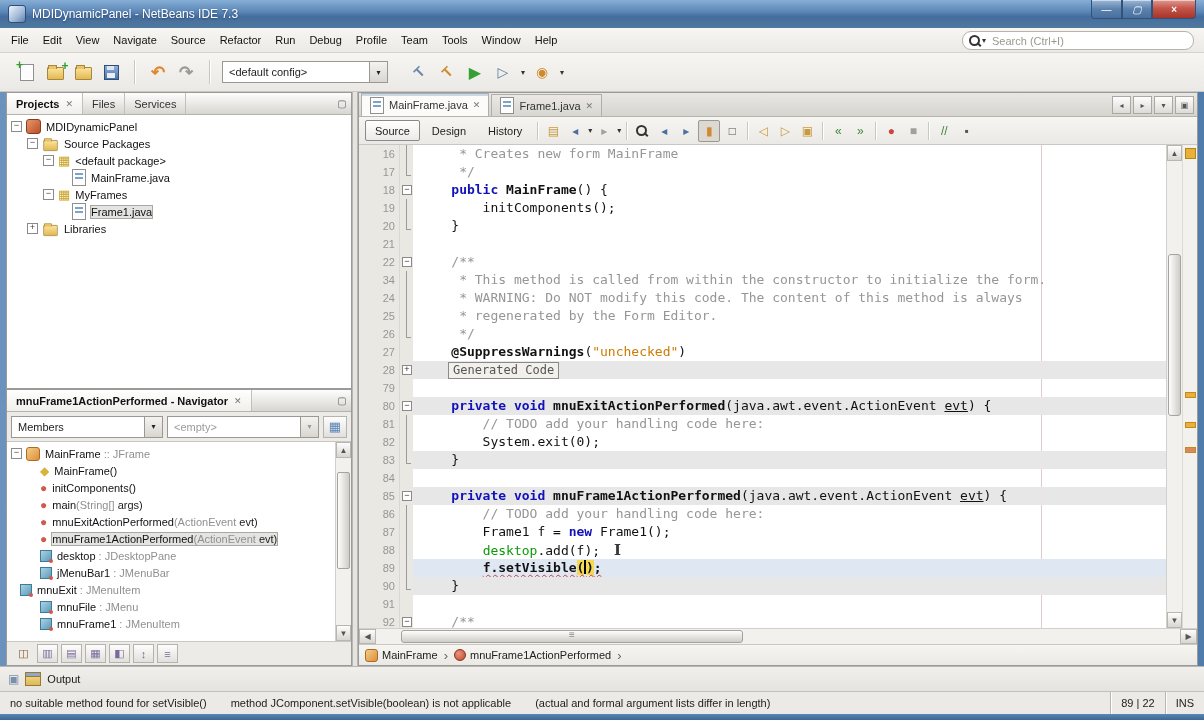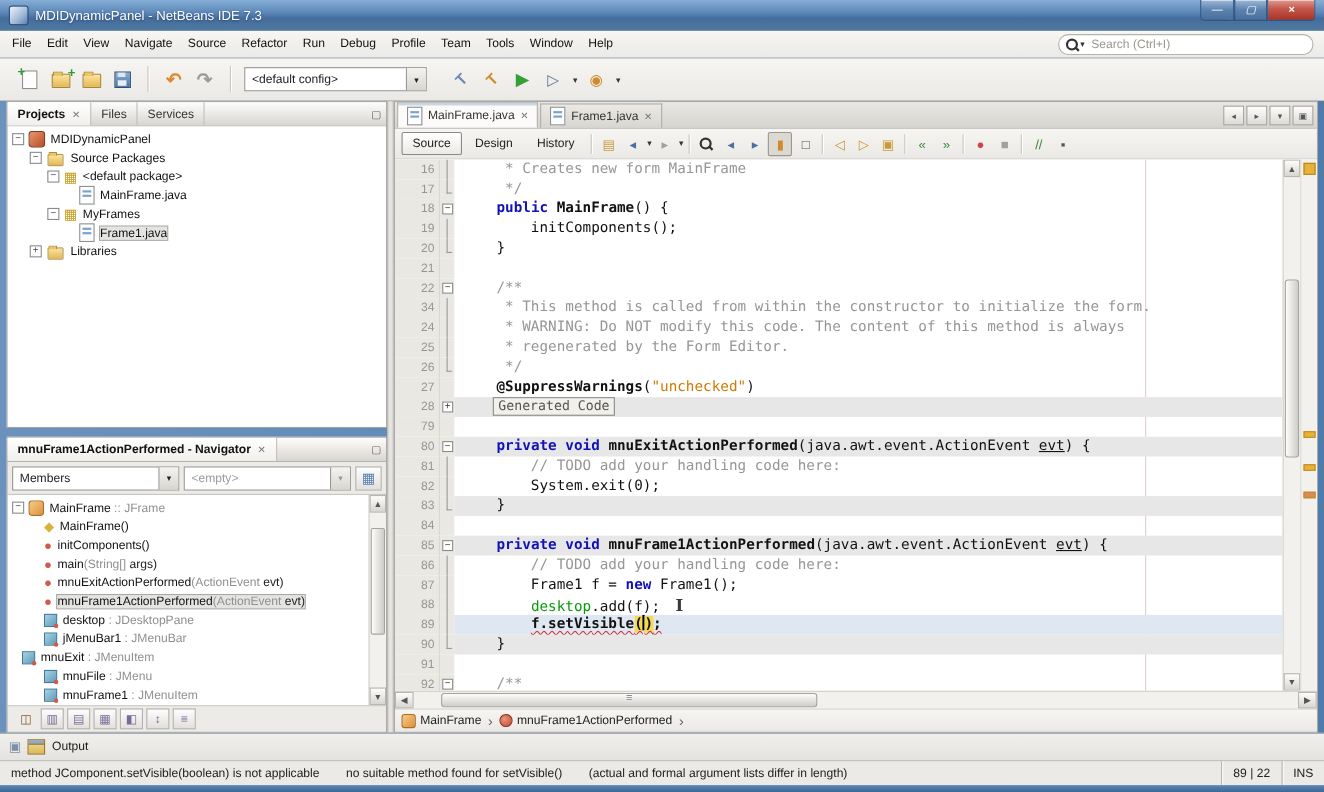--- a/index.html
+++ b/index.html
@@ -50,21 +50,21 @@
   .leftcol{width:346px;display:flex;flex-direction:column;flex:0 0 auto;min-height:0}
   .vsplit{width:4px;background:#e6e4e0;border-left:1px solid #b8b6b1;border-right:1px solid #b8b6b1;flex:0 0 auto}
   .panel{display:flex;flex-direction:column;border:1px solid #9a9a9a;background:#fff;min-height:0}
   .phead{height:21px;background:linear-gradient(#fdfdfc,#d8d6d1);border-bottom:1px solid #b5b3ae;display:flex;align-items:stretch;flex:0 0 auto}
   .ptab{display:flex;align-items:center;padding:0 9px;border-right:1px solid #c2c0bb;color:#333}
   .ptab.active{background:linear-gradient(#ffffff,#f1efec);font-weight:bold;color:#111}
   .ptab .x{margin-left:6px;color:#777;font-size:9px;font-weight:normal}
   .phead .spacer{flex:1}
   .ph-min{width:18px;display:flex;align-items:center;justify-content:center;color:#666;font-size:10px}
   .projects{height:295px;flex:0 0 auto}
-  .navigator{flex:1 1 auto;margin-top:8px}
+  .navigator{flex:1 1 auto;margin-top:0}
   .treebody{flex:1 1 auto;background:#fff;overflow:hidden;position:relative;padding-top:3px}
   .trow{height:17px;display:flex;align-items:center;white-space:nowrap}
   .handle{width:9px;height:9px;border:1px solid #8a8a8a;background:#fff;font-size:9px;line-height:7px;text-align:center;color:#444;flex:0 0 auto;margin-right:4px}
   .hspace{width:13px;flex:0 0 auto}
   .ticon{margin-right:5px;flex:0 0 auto;display:inline-flex;align-items:center;justify-content:center}
   .t-project{width:13px;height:13px;border-radius:3px;background:linear-gradient(135deg,#e8956a,#b9502a);border:1px solid #8a3a1e}
   .t-package{color:#c8a020;font-size:13px}
   .t-class{width:12px;height:12px;border-radius:3px;background:linear-gradient(135deg,#f4cd84,#dd8f3d);border:1px solid #b06a20}
   .t-ctor{color:#d9b23d;font-size:12px}
   .t-methodp{color:#cf5b4c;font-size:12px}
@@ -636,22 +636,22 @@
   </div>
 
   <div class="outputbar">
     <span class="ob-ic">▣</span>
     <span class="ob-win"></span>
     <span>Output</span>
   </div>
 
   <div class="statusbar">
     <div id="status-msgs" style="display:flex">
+        <div class="st-msg">no suitable method found for setVisible()</div>
         <div class="st-msg">method JComponent.setVisible(boolean) is not applicable</div>
-        <div class="st-msg">no suitable method found for setVisible()</div>
         <div class="st-msg">(actual and formal argument lists differ in length)</div>
       </div>
     <div class="st-spacer"></div>
     <div class="st-cell">89 | 22</div>
     <div class="st-cell">INS</div>
   </div>
 
   <div class="bottomstrip"></div>
 </div>
 

